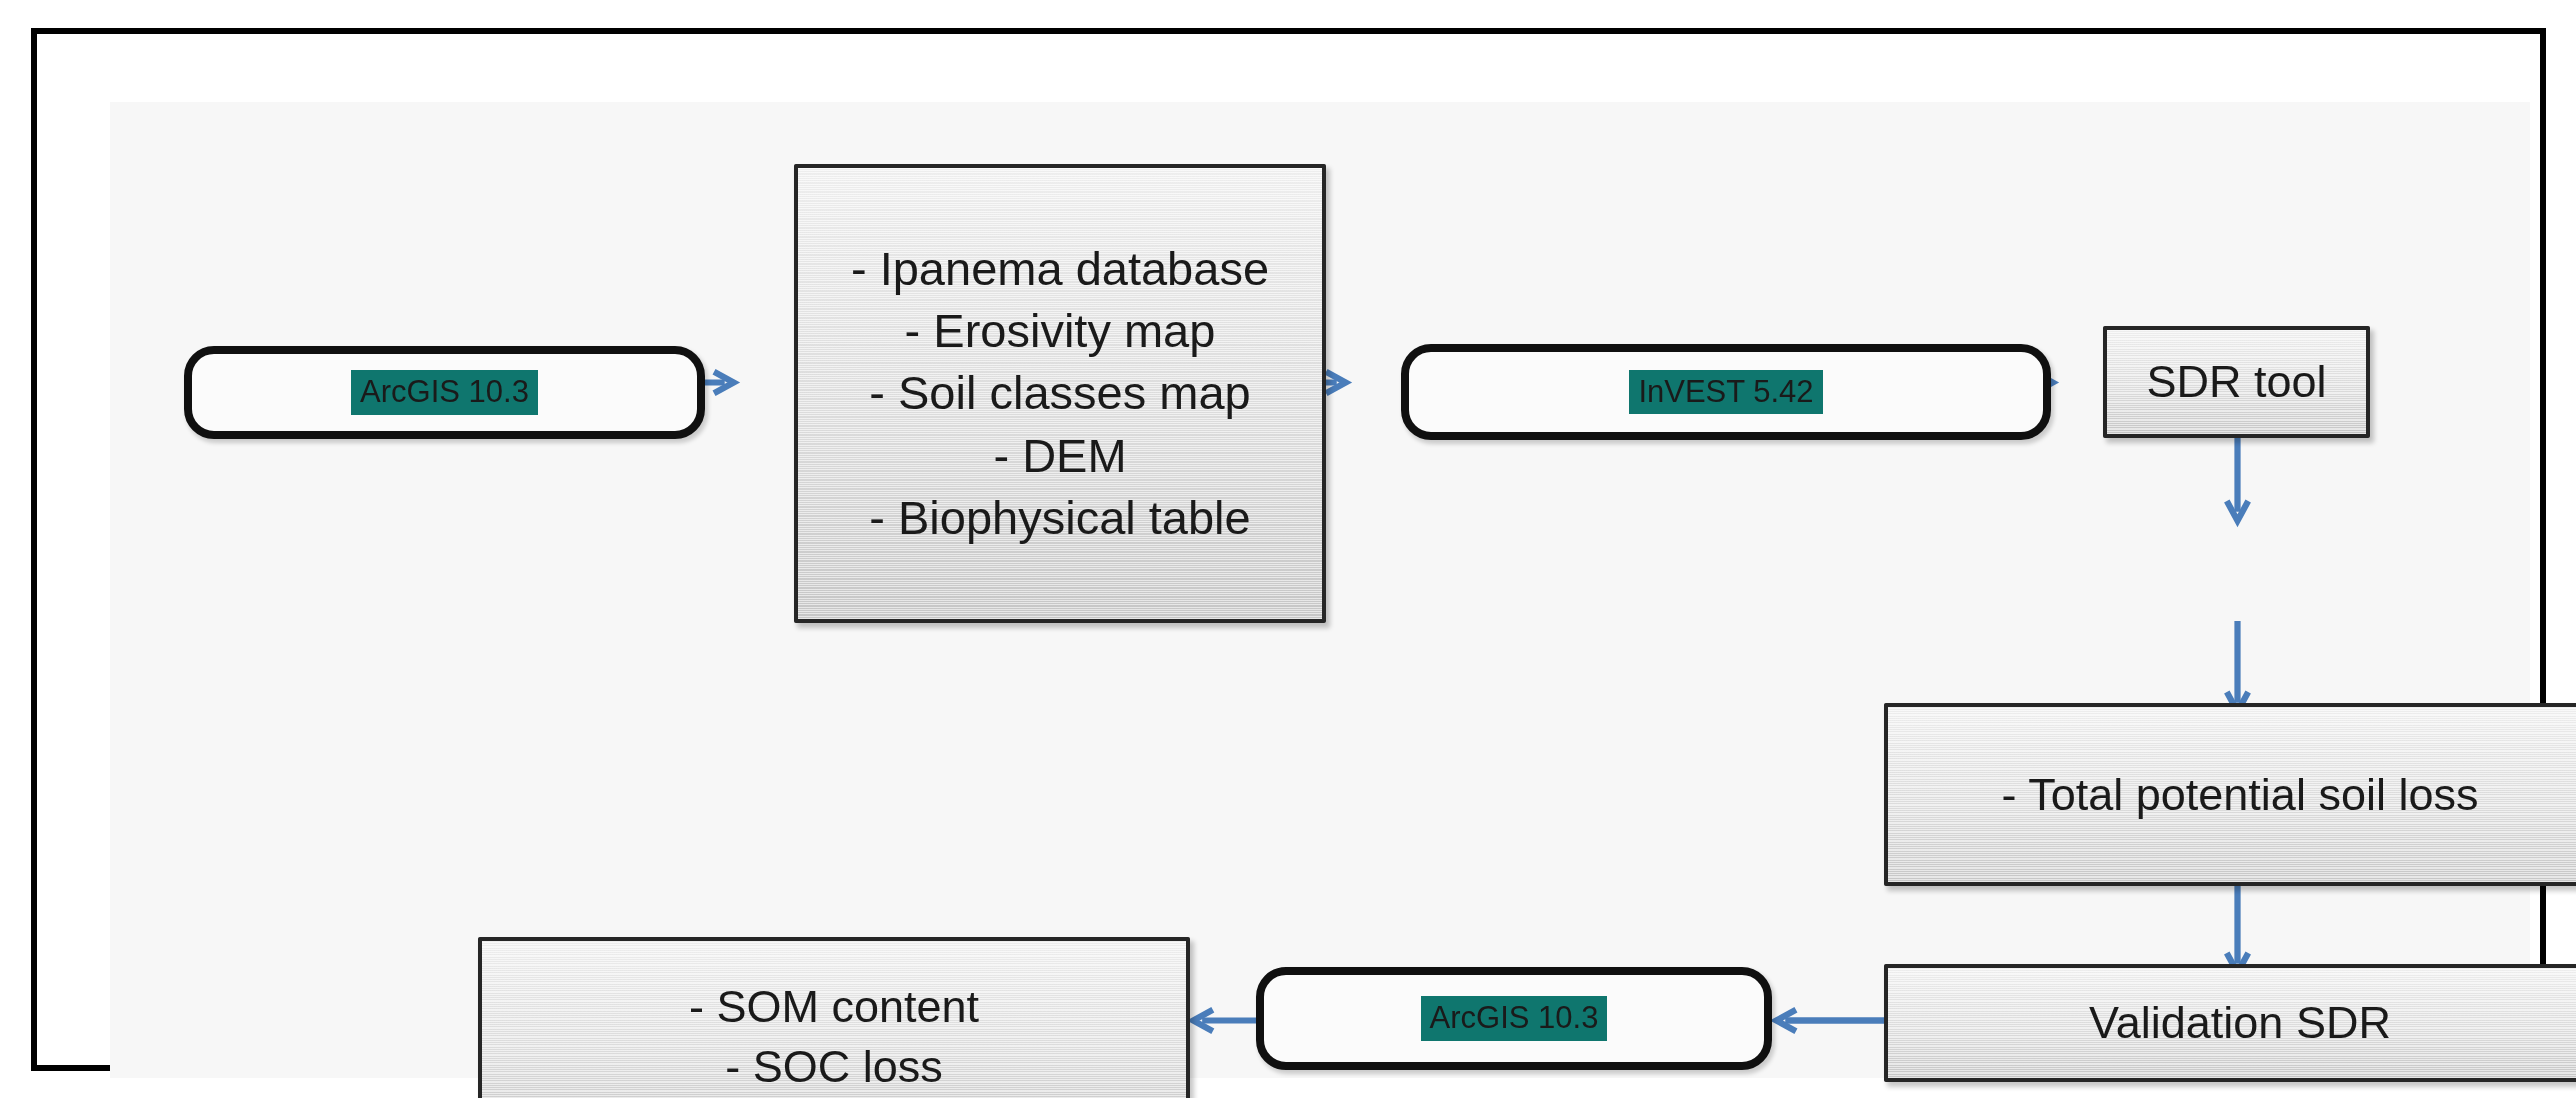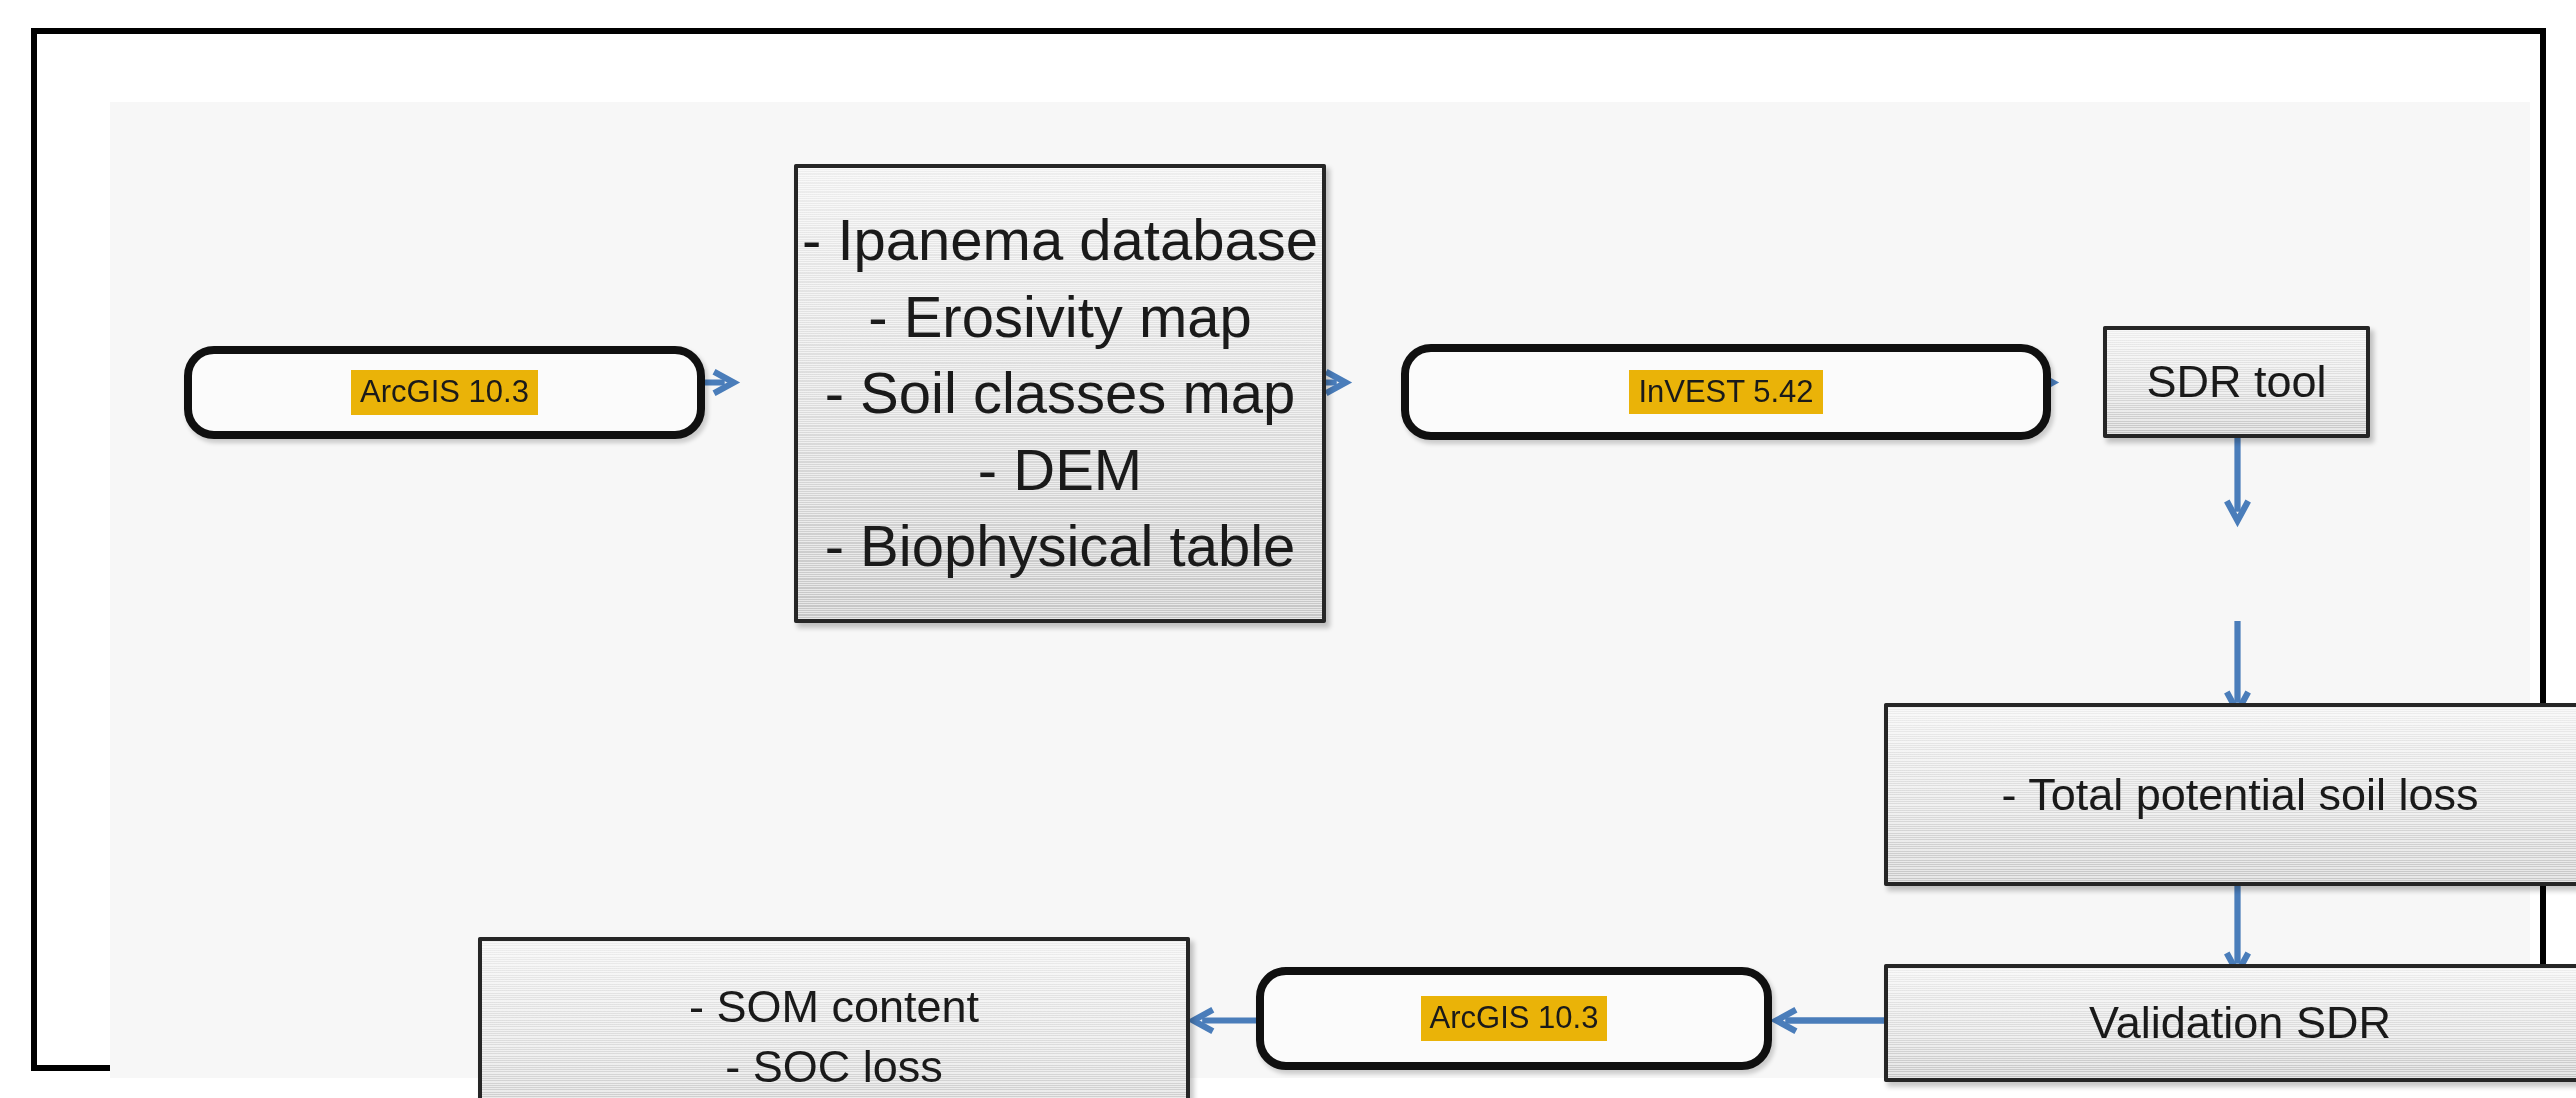--- a/index.html
+++ b/index.html
@@ -64,38 +64,38 @@
   }
 
   
   .node.rounded-white {
     border: 8px solid #101010;
     border-radius: 30px;
     background: #fbfbfb;
     box-shadow: 2.7px 3.6px 4.5px rgba(0,0,0,0.18);
   }
   .node.rounded-white .node-label {
-    background: #eab308;
+    background: #0f766e;
     display: inline-block;
     padding: 1.8px 9px;
   }
 
   .node-label {
     line-height: 1.32;
     white-space: nowrap;
   }
 
   
   #node-arcgis-top {
     left: 74px;  top: 244px;  width: 521px;  height: 93px;
     font-size: 31px;
   }
   #node-inputs {
     left: 684px; top: 62px;  width: 532px; height: 459px;
-    font-size: 58px;
+    font-size: 47px;
   }
   #node-invest {
     left: 1291px; top: 242px; width: 650px; height: 96px;
     font-size: 31px;
   }
   #node-sdr-tool {
     left: 1993px; top: 224px; width: 267px; height: 112px;
     font-size: 45px;
   }
   #node-rusle {

